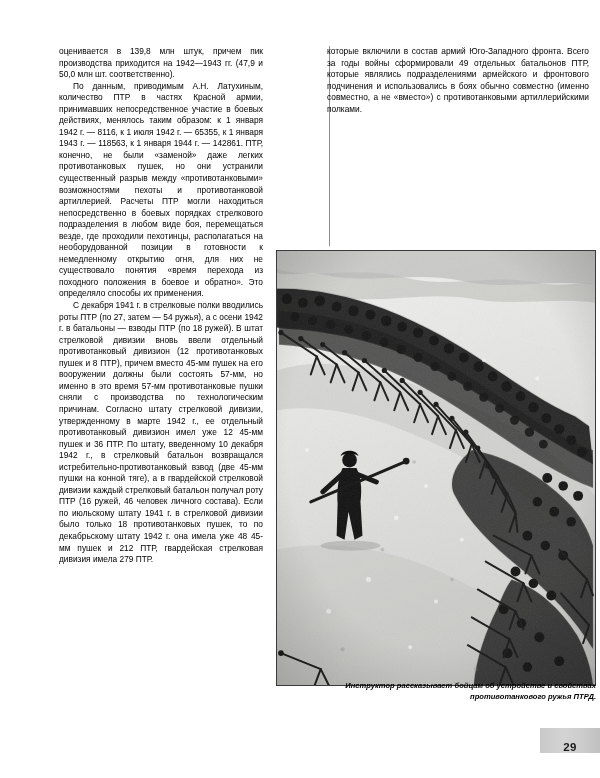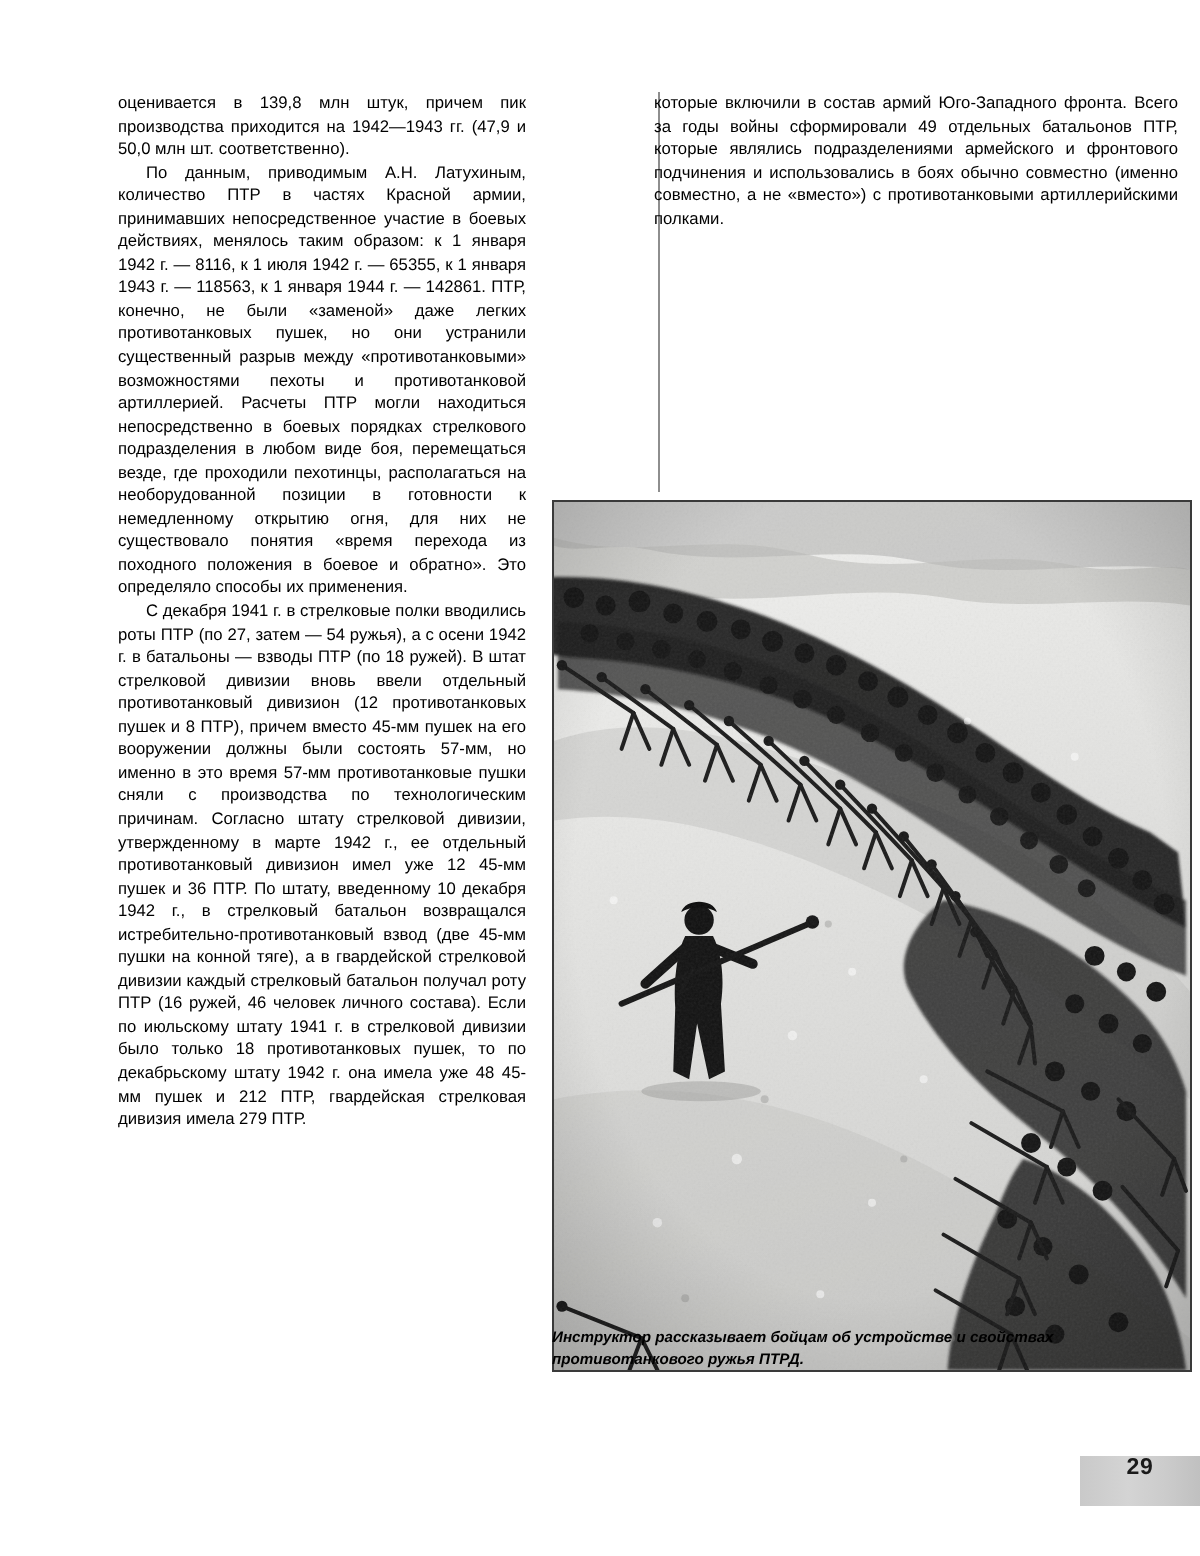--- a/index.html
+++ b/index.html
@@ -76,40 +76,40 @@
     left: 0; top: 0;
     width: 100%;
     height: 100%;
     display: block;
   }
 
   
   .caption {
     position: absolute;
     left: 248px;
-    top: 664px;
+    top: 681px;
     width: 320px;
     font-size: 7.6px;
     line-height: 10.5px;
     font-weight: bold;
     font-style: italic;
-    text-align: left;
+    text-align: right;
     color: #000;
   }
 
   
   .pagenum-band {
     position: absolute;
     left: 512px;
     top: 728px;
     width: 60px;
     height: 25px;
     background: linear-gradient(to right, #c9c9c9 0%, #d4d4d4 40%, #cccccc 70%, #c0c0c0 100%);
     display: flex;
-    align-items: flex-start;
+    align-items: flex-end;
     justify-content: center;
   }
   .pagenum-band span {
     font-size: 11.5px;
     font-weight: bold;
     color: #1a1a1a;
     letter-spacing: 0.3px;
   }
 </style>
 </head>

